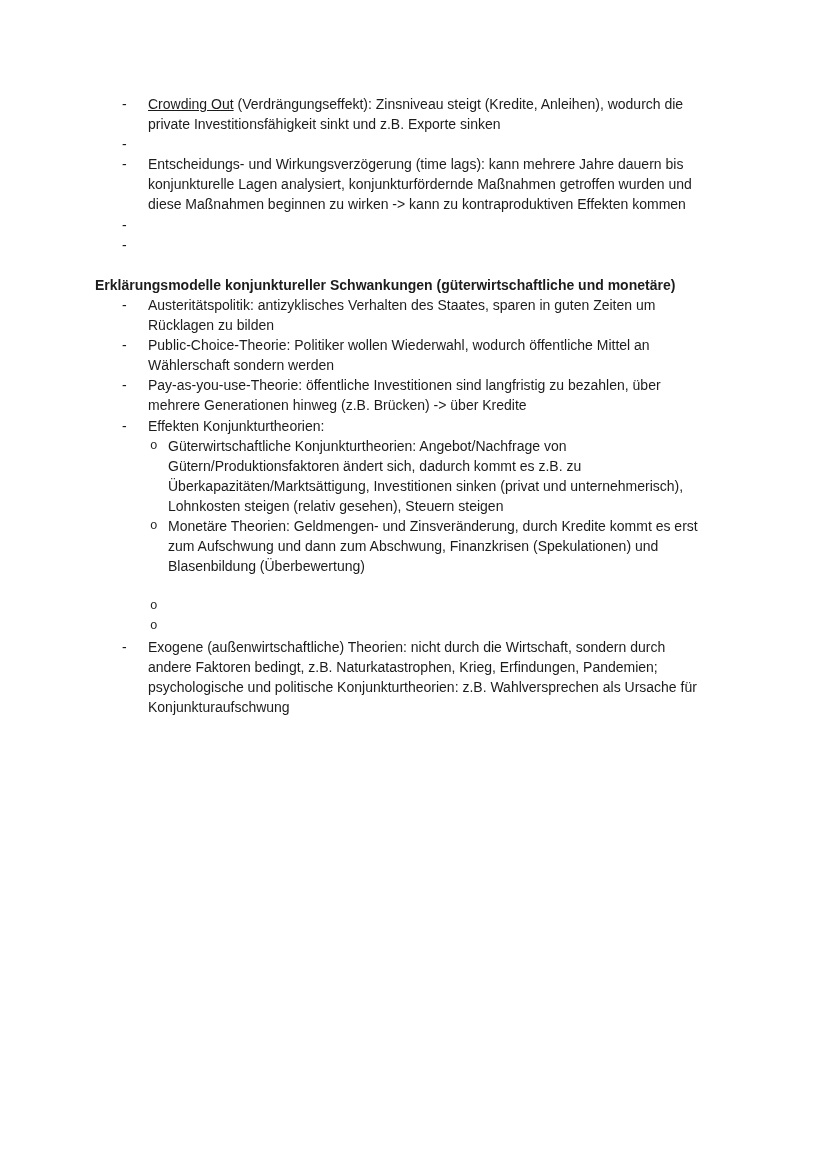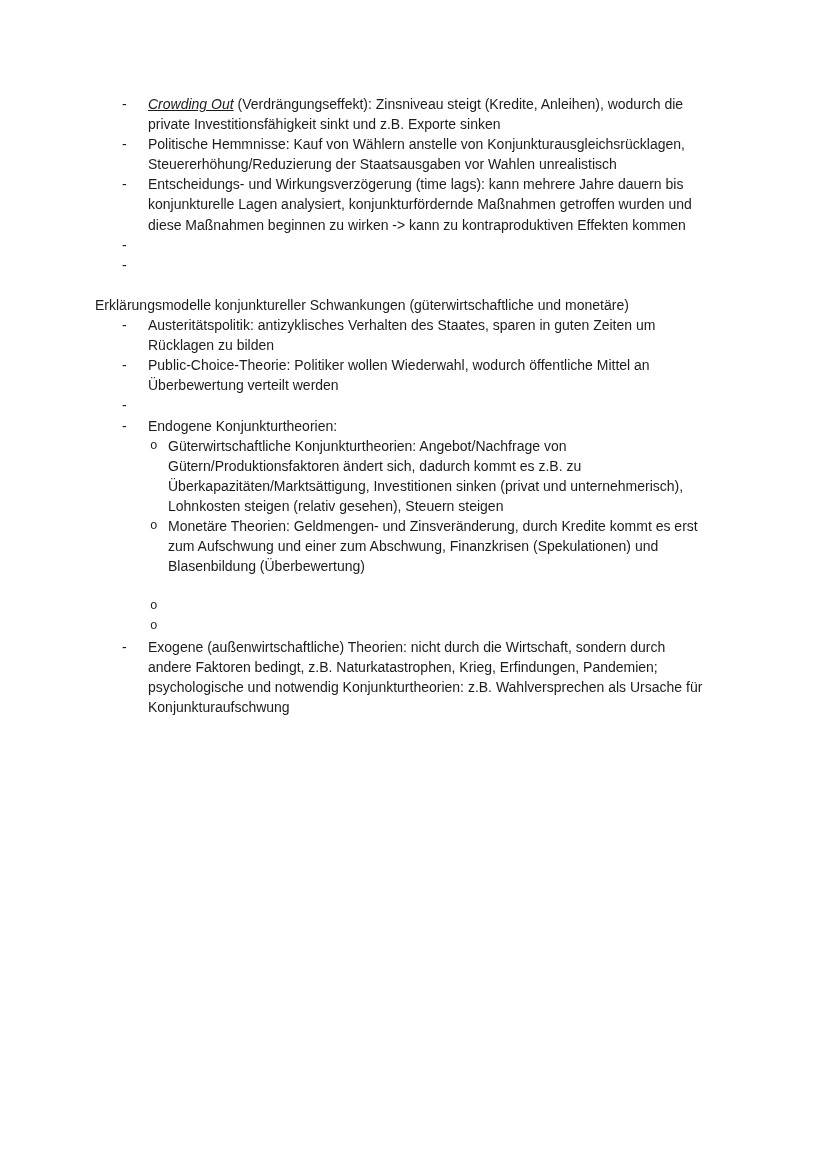--- a/index.html
+++ b/index.html
@@ -37,48 +37,45 @@
   }
   .marker.circle {
     font-family: "Liberation Mono", monospace;
     font-size: 12.5px;
   }
   .text {
     white-space: pre;
     flex: none;
   }
   .heading {
-    font-weight: 400;
+    font-weight: 700;
     white-space: pre;
   }
   .underlined {
     text-decoration: underline;
-    font-style: italic;
   }
   .spacer {
     height: 20.1px;
   }
 </style>
 </head>
 <body>
 
 <div class="page">
 
   <div class="list">
 
     <div class="row lvl1">
       <span class="marker">-</span>
       <span class="text"><span class="underlined">Crowding Out</span><span> (Verdrängungseffekt): Zinsniveau steigt (Kredite, Anleihen), wodurch die
 private Investitionsfähigkeit sinkt und z.B. Exporte sinken</span></span>
     </div>
 
     <div class="row lvl1">
       <span class="marker">-</span>
-      <span class="text">Politische Hemmnisse: Kauf von Wählern anstelle von Konjunkturausgleichsrücklagen,
-Steuererhöhung/Reduzierung der Staatsausgaben vor Wahlen unrealistisch</span>
     </div>
 
     <div class="row lvl1">
       <span class="marker">-</span>
       <span class="text">Entscheidungs- und Wirkungsverzögerung (time lags): kann mehrere Jahre dauern bis
 konjunkturelle Lagen analysiert, konjunkturfördernde Maßnahmen getroffen wurden und
 diese Maßnahmen beginnen zu wirken -&gt; kann zu kontraproduktiven Effekten kommen</span>
     </div>
 
     <div class="row lvl1">
@@ -99,64 +96,66 @@
 
     <div class="row lvl1">
       <span class="marker">-</span>
       <span class="text">Austeritätspolitik: antizyklisches Verhalten des Staates, sparen in guten Zeiten um
 Rücklagen zu bilden</span>
     </div>
 
     <div class="row lvl1">
       <span class="marker">-</span>
       <span class="text">Public-Choice-Theorie: Politiker wollen Wiederwahl, wodurch öffentliche Mittel an
-Überbewertung verteilt werden</span>
+Wählerschaft sondern werden</span>
     </div>
 
     <div class="row lvl1">
       <span class="marker">-</span>
+      <span class="text">Pay-as-you-use-Theorie: öffentliche Investitionen sind langfristig zu bezahlen, über
+mehrere Generationen hinweg (z.B. Brücken) -&gt; über Kredite</span>
     </div>
 
     <div class="row lvl1">
       <span class="marker">-</span>
-      <span class="text">Endogene Konjunkturtheorien:</span>
+      <span class="text">Effekten Konjunkturtheorien:</span>
     </div>
 
     <div class="list">
 
       <div class="row lvl2">
         <span class="marker circle">o</span>
         <span class="text">Güterwirtschaftliche Konjunkturtheorien: Angebot/Nachfrage von
 Gütern/Produktionsfaktoren ändert sich, dadurch kommt es z.B. zu
 Überkapazitäten/Marktsättigung, Investitionen sinken (privat und unternehmerisch),
 Lohnkosten steigen (relativ gesehen), Steuern steigen</span>
       </div>
 
       <div class="row lvl2">
         <span class="marker circle">o</span>
         <span class="text">Monetäre Theorien: Geldmengen- und Zinsveränderung, durch Kredite kommt es erst
-zum Aufschwung und einer zum Abschwung, Finanzkrisen (Spekulationen) und
+zum Aufschwung und dann zum Abschwung, Finanzkrisen (Spekulationen) und
 Blasenbildung (Überbewertung)</span>
       </div>
 
       <div class="spacer"></div>
 
       <div class="row lvl2">
         <span class="marker circle">o</span>
       </div>
 
       <div class="row lvl2">
         <span class="marker circle">o</span>
       </div>
 
     </div>
 
     <div class="row lvl1">
       <span class="marker">-</span>
       <span class="text">Exogene (außenwirtschaftliche) Theorien: nicht durch die Wirtschaft, sondern durch
 andere Faktoren bedingt, z.B. Naturkatastrophen, Krieg, Erfindungen, Pandemien;
-psychologische und notwendig Konjunkturtheorien: z.B. Wahlversprechen als Ursache für
+psychologische und politische Konjunkturtheorien: z.B. Wahlversprechen als Ursache für
 Konjunkturaufschwung</span>
     </div>
 
   </div>
 
 </div>
 
 </body></html>

